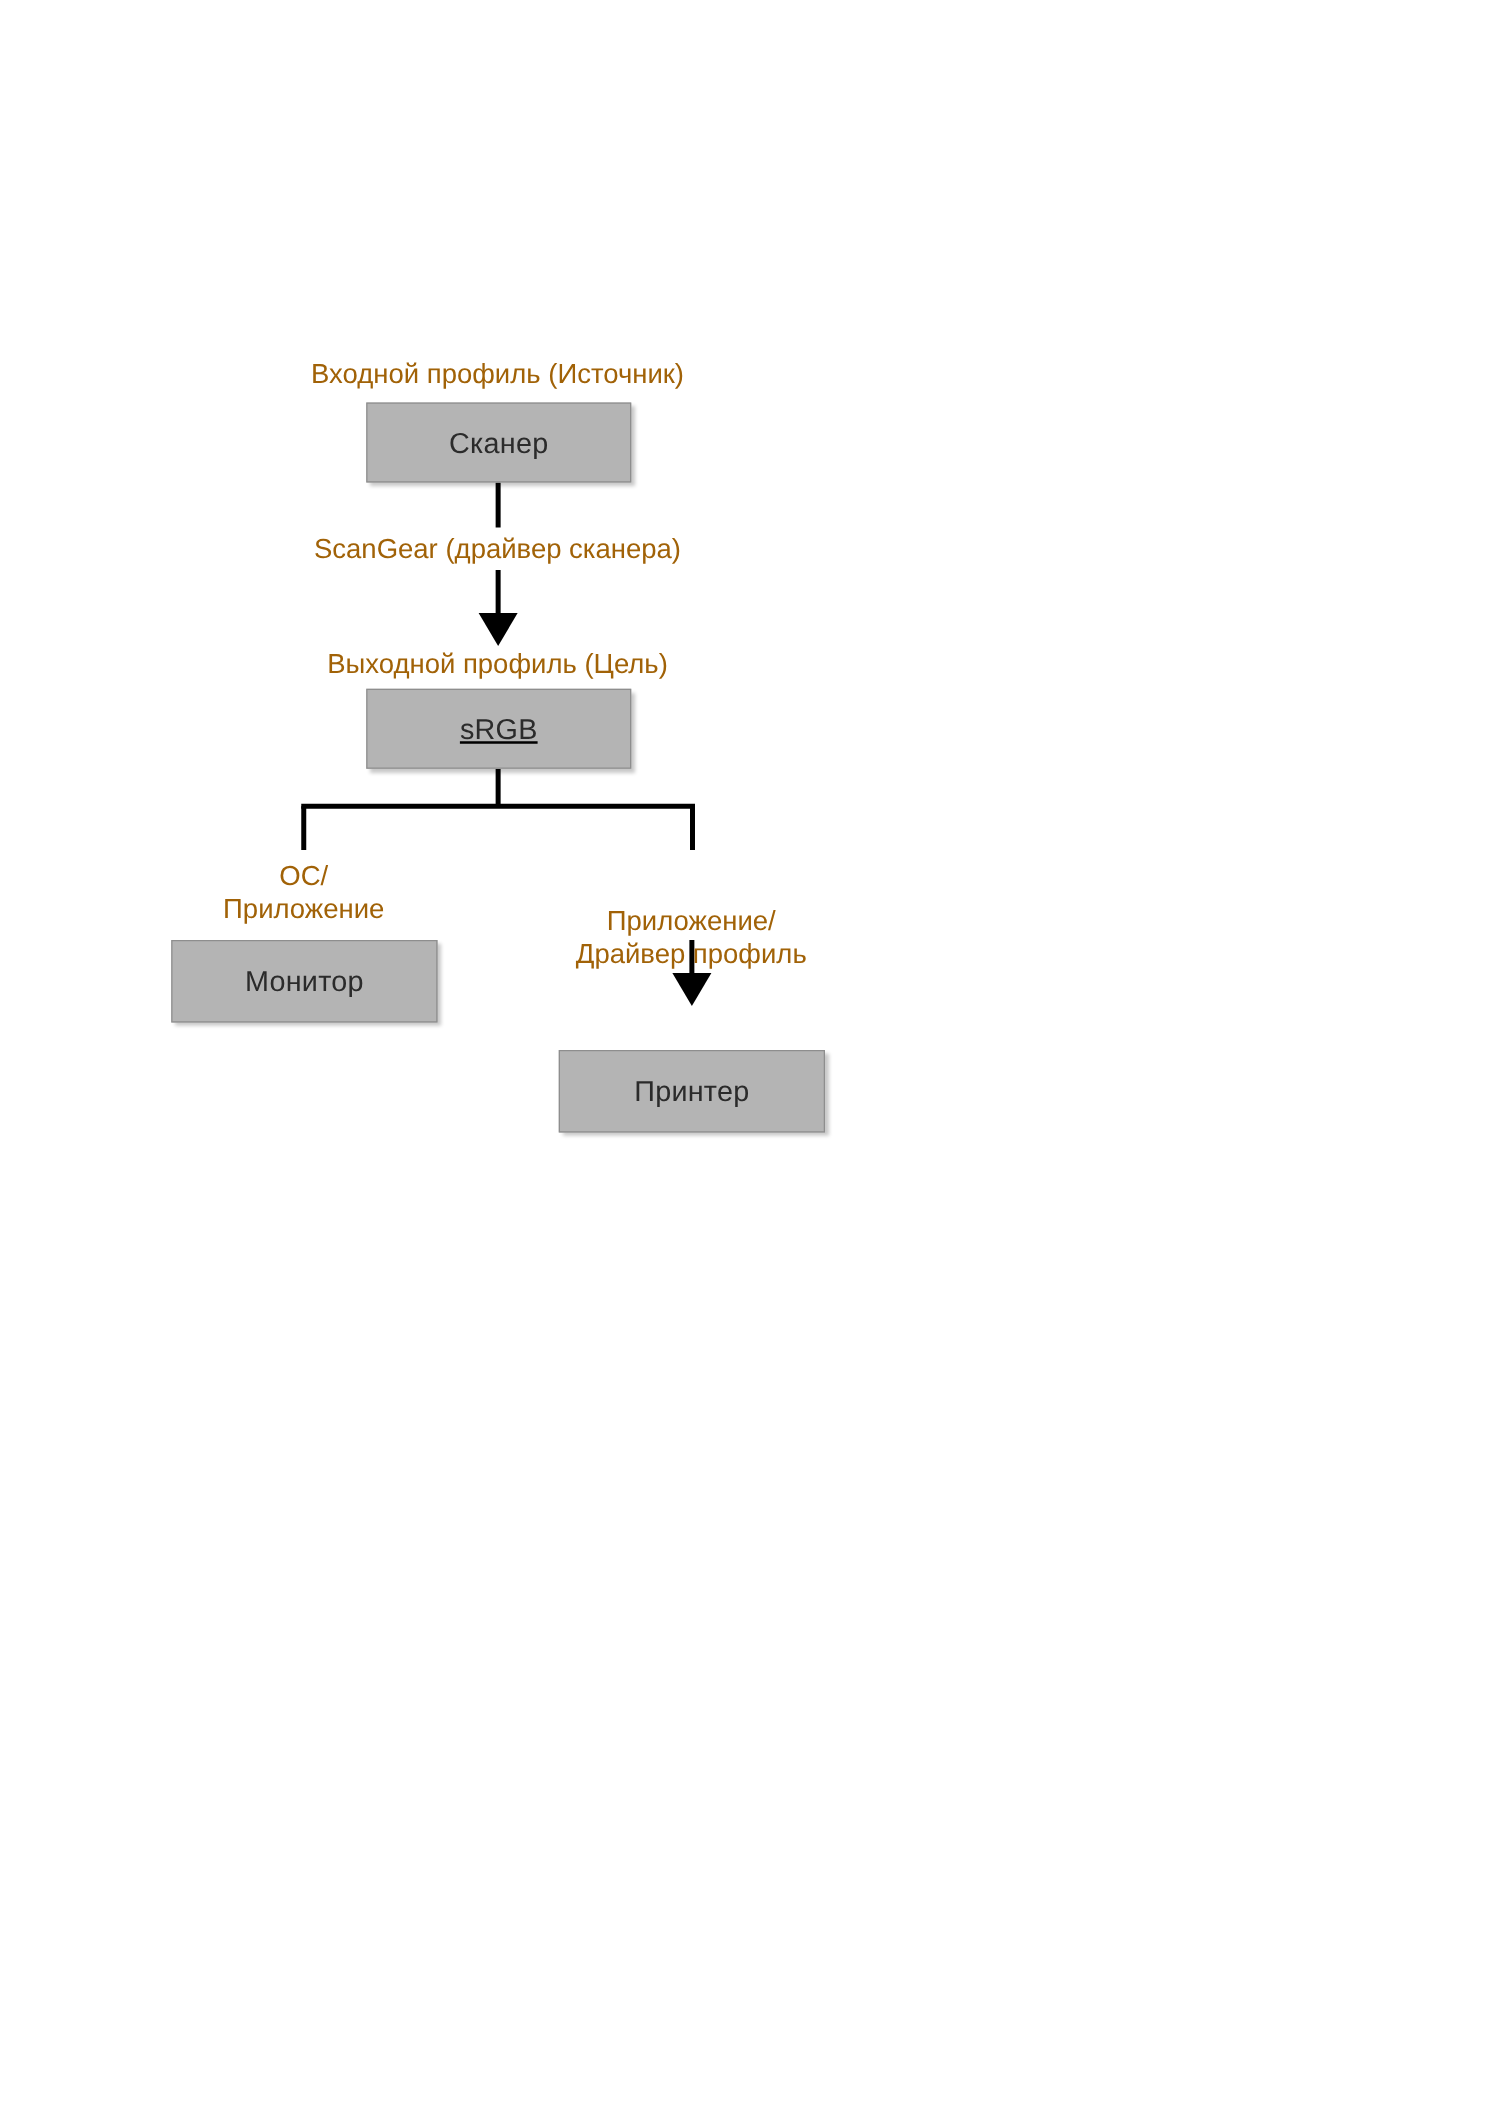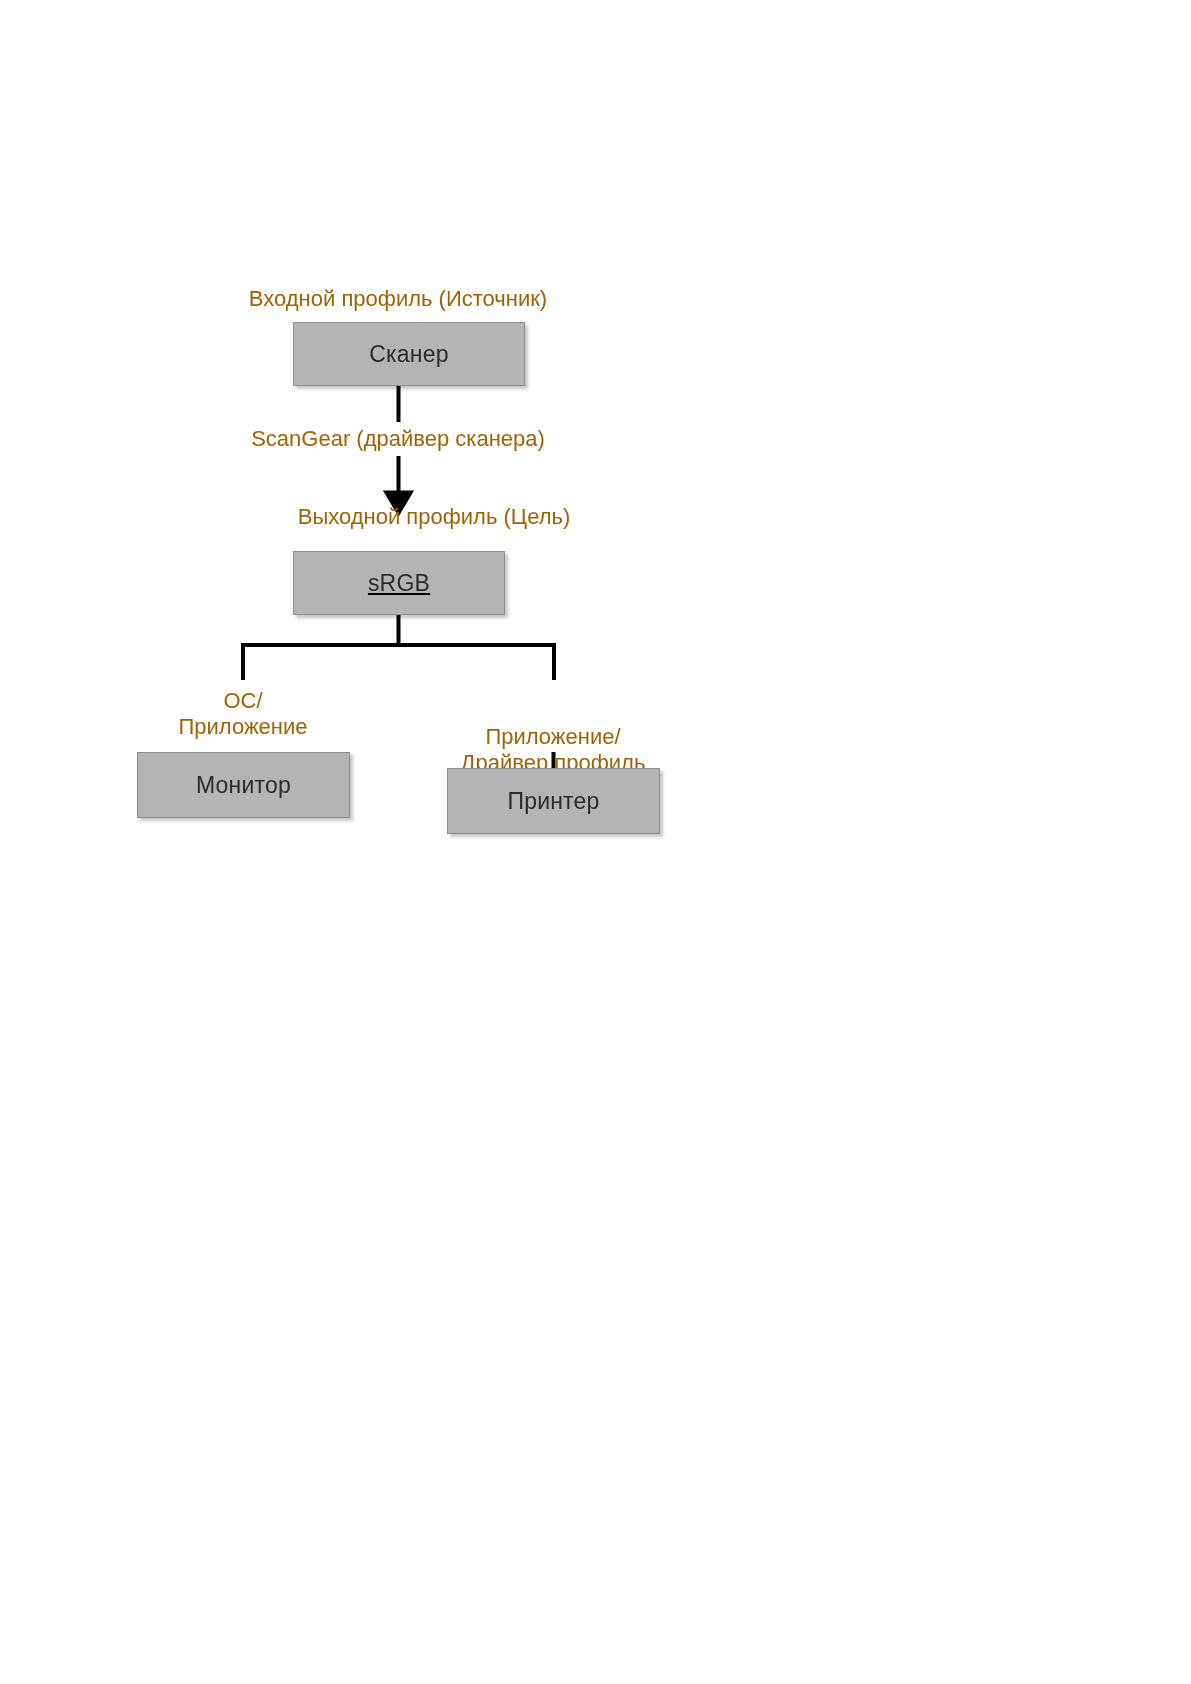--- a/index.html
+++ b/index.html
@@ -33,37 +33,37 @@
     align-items: center;
     justify-content: center;
   }
   .node-box .node-label {
     font-size: 23px;
     color: #2b2b2b;
     letter-spacing: 0.2px;
     line-height: 1;
     white-space: nowrap;
   }
-  #box-scanner { left: 293px; top: 322px; width: 232px; height: 64px; }
+  #box-scanner { left: 293px; top: 322px; width: 212px; height: 64px; }
   #box-srgb    { left: 293px; top: 551px; width: 212px; height: 64px; text-decoration: underline; }
   #box-monitor { left: 137px; top: 752px; width: 213px; height: 66px; }
-  #box-printer { left: 447px; top: 768px; width: 213px; height: 66px; }
+  #box-printer { left: 447px; top: 840px; width: 213px; height: 66px; }
 
   
   .caption {
     position: absolute;
     font-size: 22px;
     color: #a16207;
     line-height: 1.18;
     text-align: center;
     white-space: nowrap;
   }
   #caption-input-profile  { left: 0; top: 286px; width: 796px; }
   #caption-scangear       { left: 0; top: 426px; width: 796px; }
-  #caption-output-profile { left: 0; top: 504px; width: 796px; padding-left: 36px; }
+  #caption-output-profile { left: 0; top: 518px; width: 796px; }
   #caption-os-app {
     left: 143px; top: 688px; width: 200px;
     white-space: normal;
   }
   #caption-app-printerdrv {
     left: 428px; top: 688px; width: 250px;
     white-space: normal;
     margin-top: 36px;
   }
 

